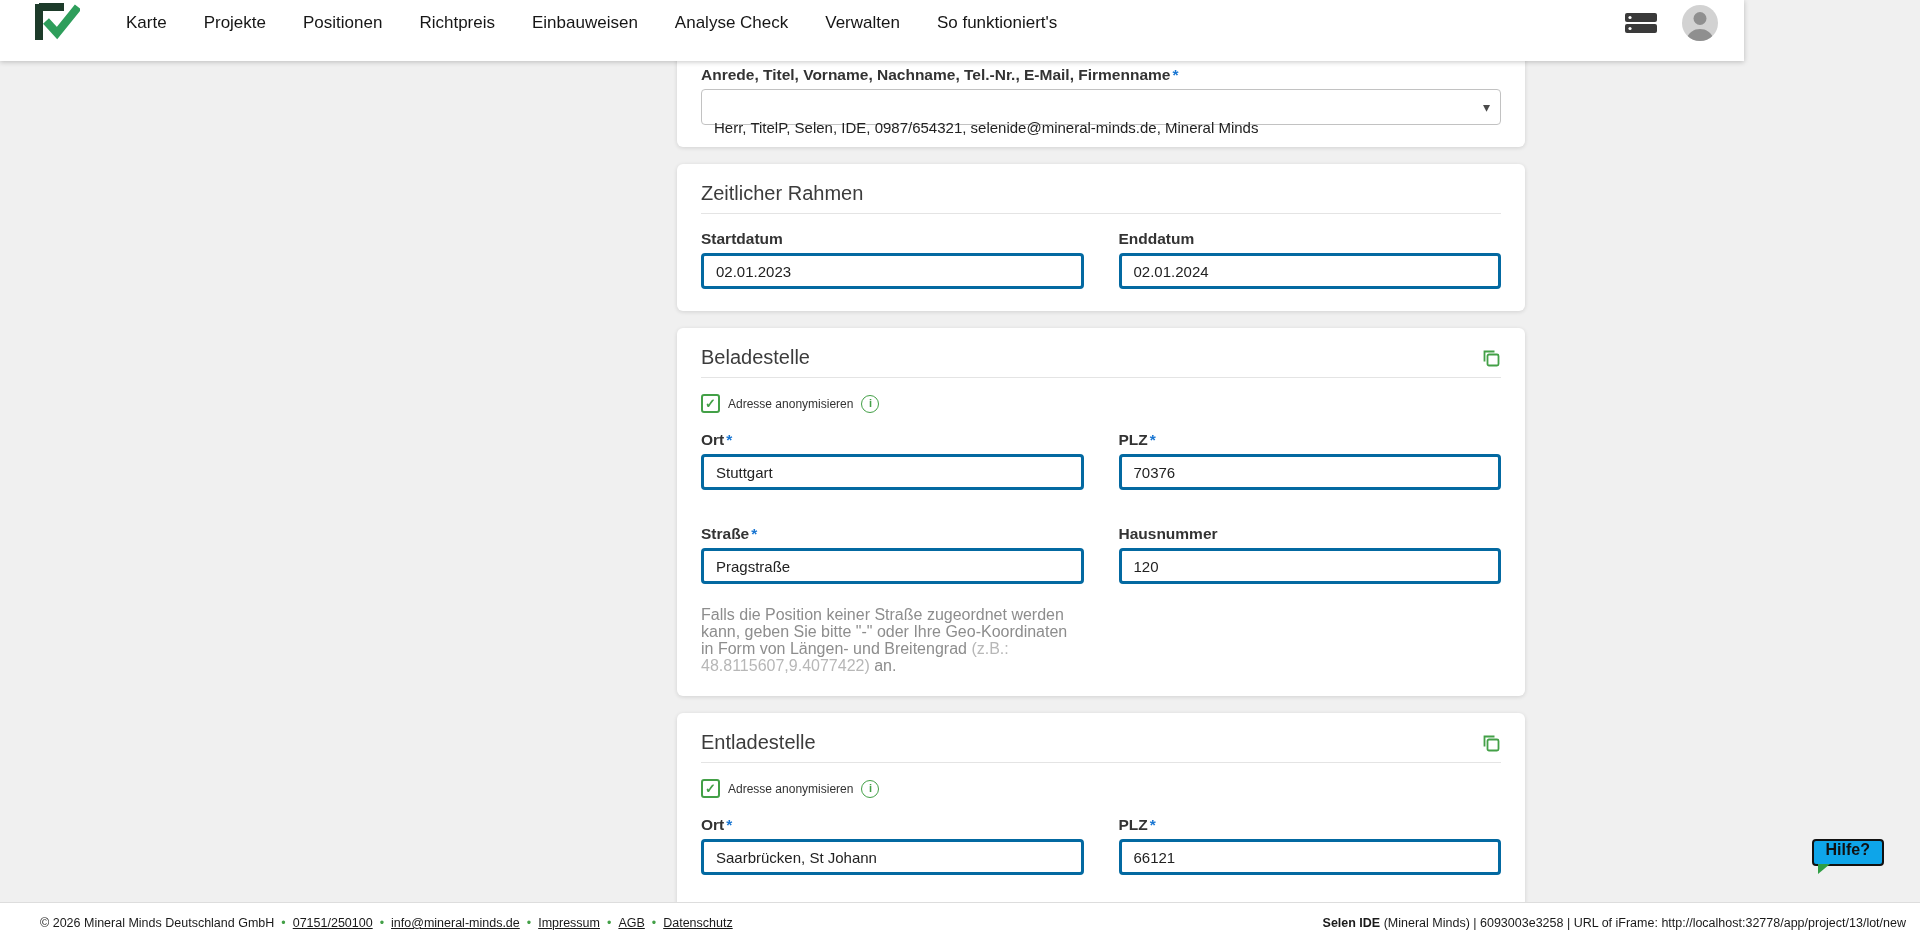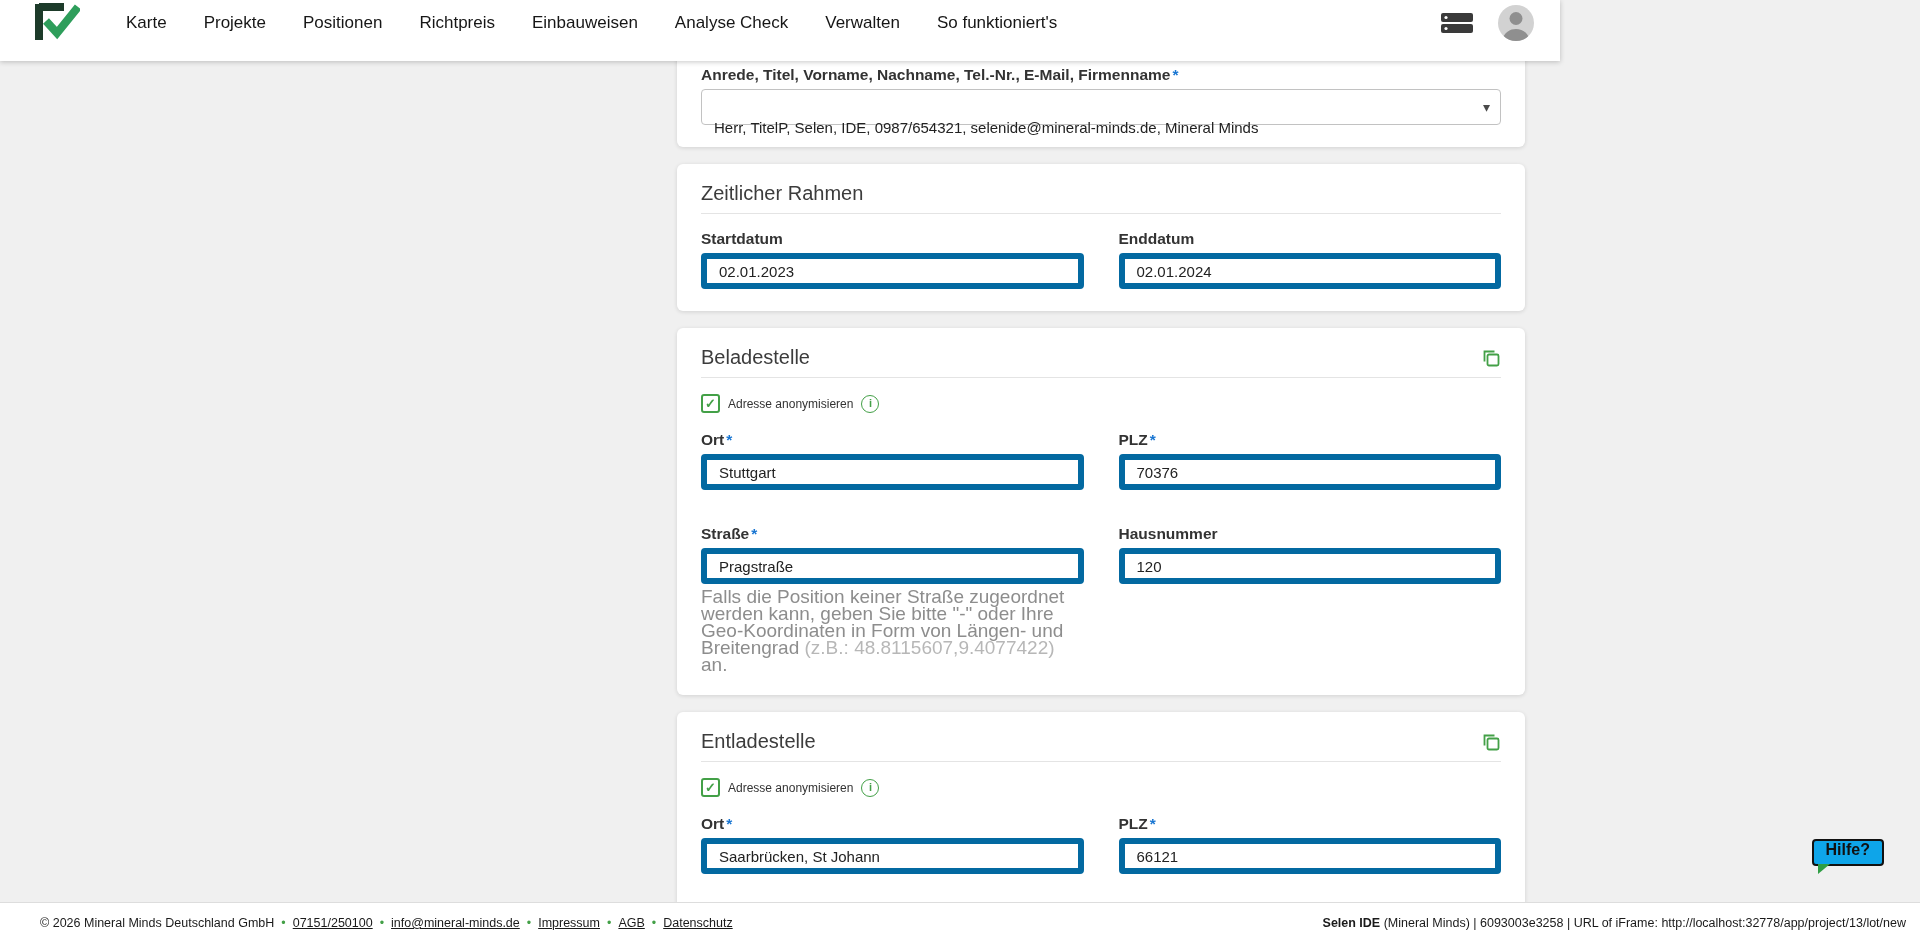--- a/index.html
+++ b/index.html
@@ -1,20 +1,20 @@
 <!DOCTYPE html>
 <html><head>
 <meta charset="utf-8">
 <style>
   * { margin:0; padding:0; box-sizing:border-box; }
   html,body { width:1920px; height:943px; }
   body { font-family:"Liberation Sans", sans-serif; background:#f0f0f0; position:relative; overflow:hidden; color:#222; }
 
   
-  .navbar { position:absolute; top:0; left:0; width:1560px; height:61px; background:#fff;
+  .navbar { position:absolute; top:0; left:0; width:1744px; height:61px; background:#fff;
             box-shadow:0 1px 5px rgba(0,0,0,.22); display:flex; align-items:center;
             padding:0 26px 16px 34px; z-index:30; }
   .logo { width:46px; height:42px; margin-right:46px; cursor:pointer; flex:0 0 auto; }
   .nav-items { display:flex; gap:37px; font-size:17px; color:#161616; }
   .nav-item { cursor:pointer; white-space:nowrap; }
   .nav-right { margin-left:auto; display:flex; align-items:center; gap:24px; }
   .icon-btn { cursor:pointer; display:flex; align-items:center; }
   .avatar { width:36px; height:36px; border-radius:50%; background:#d2d2d2; overflow:hidden; cursor:pointer; }
 
   
@@ -25,21 +25,21 @@
           padding:18px 24px 22px; margin-bottom:17px; }
   .card-cut { margin-top:-160px; padding-top:165px; border-radius:0 0 6px 6px; }
 
   .card-head { display:flex; justify-content:space-between; align-items:center; }
   .card-title { font-size:20px; font-weight:400; color:#3c3c3c; }
   .divider { height:1px; background:#e4e4e4; margin:8px 0 16px; }
 
   .field-label { display:block; font-size:15.5px; font-weight:600; color:#333; margin-bottom:5px; }
   .req { color:#1976d2; font-weight:600; margin-left:2px; }
 
-  .tfield { width:100%; height:36px; border:6px solid #0369a1; border-radius:4px; background:#fff;
+  .tfield { width:100%; height:36px; border:3px solid #0369a1; border-radius:4px; background:#fff;
             font-family:"Liberation Sans",sans-serif; font-size:15px; color:#222; padding:0 12px; outline:none; }
   .tfield::placeholder { color:#9b9b9b; }
   .tfield.focused { border:2px solid #1976d2; padding-right:34px; }
 
   .select { width:100%; height:36px; border:1px solid #c2c2c2; border-radius:4px; background:#fff;
             display:flex; align-items:center; padding:0 10px 0 12px; cursor:pointer; }
   .select-value { flex:1; font-size:15px; color:#222; white-space:nowrap; overflow:hidden; text-overflow:ellipsis;margin-top:40px; }
   .caret { color:#4a4a4a; font-size:14px; margin-left:8px; }
 
   .grid { display:grid; grid-template-columns:1fr 1fr; column-gap:16px; row-gap:12px; align-items:start;gap:35px; }
@@ -49,21 +49,21 @@
               display:flex; align-items:center; justify-content:center; color:#43a047;
               font-size:13px; font-weight:700; cursor:pointer; line-height:1; }
   .checkbox-label { font-size:12px; color:#333; }
   .info-icon { width:18px; height:18px; border:1.5px solid #43a047; border-radius:50%; color:#43a047;
                font-size:11px; font-weight:700; display:flex; align-items:center; justify-content:center;
                cursor:pointer; line-height:1; }
 
   .input-wrap { position:relative; }
   .spinner { position:absolute; right:10px; top:10px; }
 
-  .helper { margin-top:4px; font-size:19px; line-height:17px; color:#8d8d8d; max-width:378px; }
+  .helper { margin-top:22px; font-size:16px; line-height:17px; color:#8d8d8d; max-width:378px; }
   .helper-light { color:#b7b7b7; }
 
   
   .help-btn { position:absolute; right:36px; bottom:77px; background:#0ea5e9; border:2px solid #111;
               border-radius:4px; padding:0 12px 5px; font-size:16px; font-weight:700; color:#111;
               cursor:pointer; z-index:40;text-align:center; }
   .help-btn::after { content:""; position:absolute; left:4px; bottom:-10px; width:0; height:0;
                      border-left:12px solid #2f9e44; border-bottom:10px solid transparent; }
 
   

